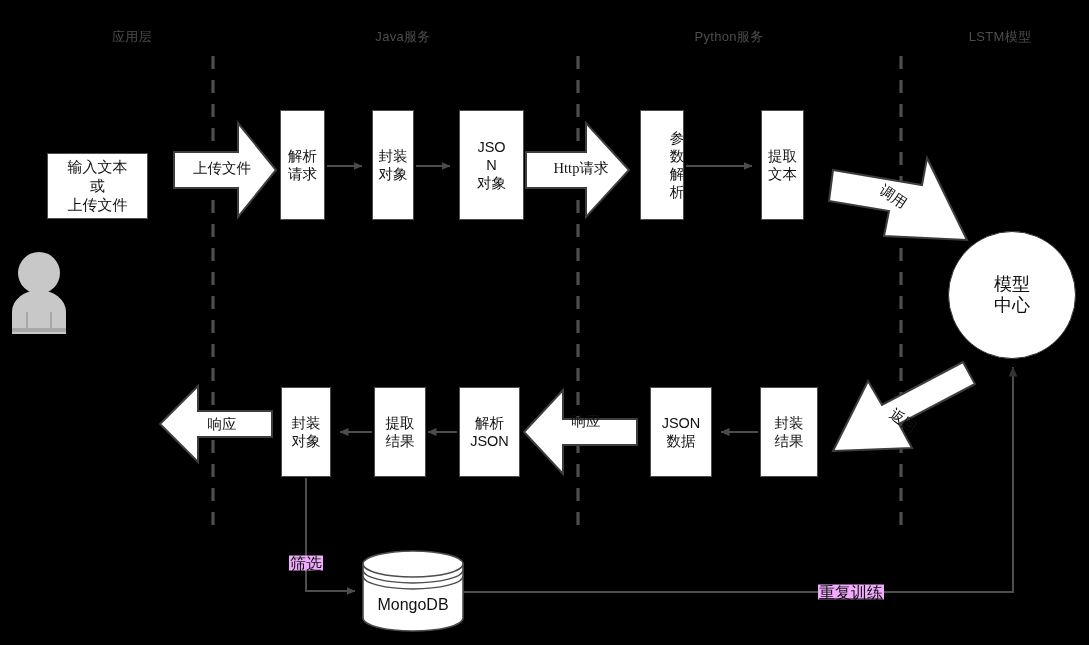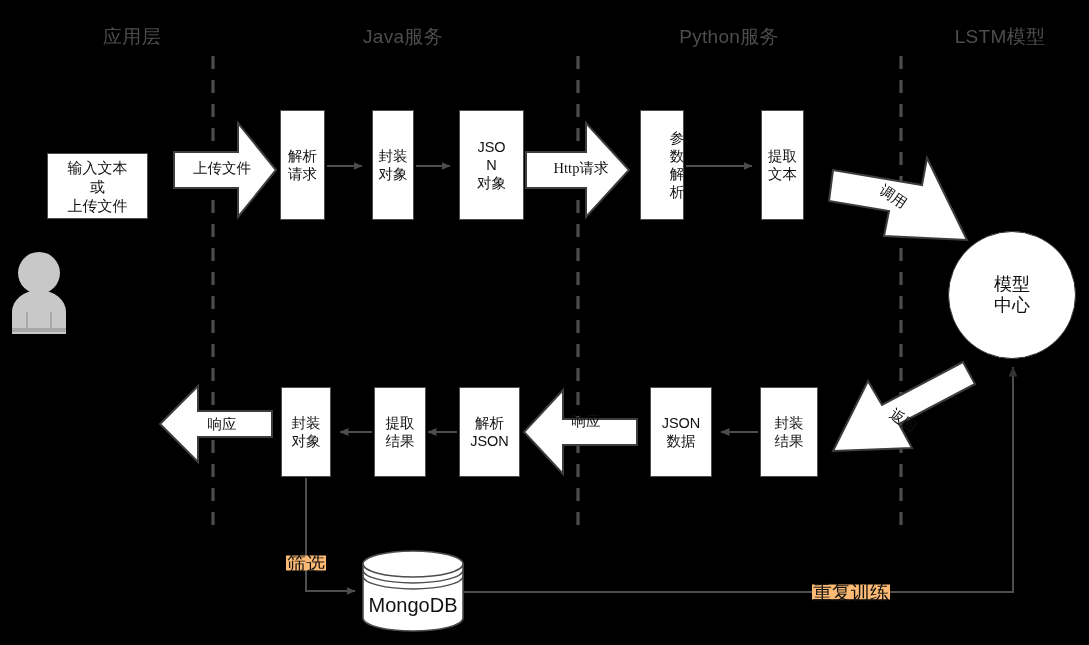--- a/index.html
+++ b/index.html
@@ -21,21 +21,21 @@
     position: absolute;
     left: 0;
     top: 0;
     width: 1089px;
     height: 645px;
   }
   
   .lane-title {
     position: absolute;
     color: #4d4d4d;
-    font-size: 19px;
+    font-size: 13px;
     line-height: 22px;
     text-align: center;
     white-space: nowrap;
     transform: translateX(-50%);
     letter-spacing: 0.3px;
   }
   
   .node {
     position: absolute;
     background: #ffffff;
@@ -64,44 +64,44 @@
     align-items: center;
     justify-content: center;
     text-align: center;
     font-size: 18px;
     line-height: 21px;
     white-space: pre-line;
   }
   
   .edge-label {
     position: absolute;
-    background: #fdba74;
-    color: #111111;
-    font-size: 19px;
+    background: #f0abfc;
+    color: #111111;
+    font-size: 16px;
     line-height: 15px;
     padding: 0 1px;
     white-space: nowrap;
     transform: translate(-50%, -50%);
   }
   
   .arrow-text {
     position: absolute;
     color: #111111;
     font-size: 14.5px;
     line-height: 17px;
     white-space: nowrap;
     transform: translate(-50%, -50%);
   }
   .arrow-text.rot-call  { transform: translate(-50%, -50%) rotate(34deg); }
   .arrow-text.rot-ret   { transform: translate(-50%, -50%) rotate(34deg); }
   
   .db-label {
     position: absolute;
     color: #111111;
-    font-size: 20px;
+    font-size: 16px;
     white-space: nowrap;
     transform: translate(-50%, -50%);
   }
 </style>
 </head>
 <body>
 
 <div id="canvas">
 
   <svg class="layer" viewBox="0 0 1089 645">
@@ -165,21 +165,21 @@
       <line x1="27" y1="312" x2="27" y2="330" stroke="#a8a8a8" stroke-width="2"></line>
       <line x1="51" y1="312" x2="51" y2="330" stroke="#a8a8a8" stroke-width="2"></line>
     </g>
   </svg>
 
   <div class="lane-title" style="left:132px; top:26px;">应用层</div>
   <div class="lane-title" style="left:403px; top:26px;">Java服务</div>
   <div class="lane-title" style="left:729px; top:26px;">Python服务</div>
   <div class="lane-title" style="left:1000px; top:26px;">LSTM模型</div>
 
-  <div class="node big" style="left:47px;  top:153px; width:101px; height:66px;">输入文本
+  <div class="node big" style="left:47px;  top:153px; width:101px; height:66px;font-family:Liberation Serif, serif;">输入文本
 或
 上传文件</div>
   <div class="node narrow" style="left:280px; top:110px; width:45px;  height:110px;">解析
 请求</div>
   <div class="node narrow" style="left:372px; top:110px; width:42px;  height:110px;">封装
 对象</div>
   <div class="node narrow" style="left:459px; top:110px; width:65px;  height:110px;">JSO
 N
 对象</div>
   <div class="node narrow" style="left:640px; top:110px; width:44px;  height:110px;padding-left:30px;">参数

